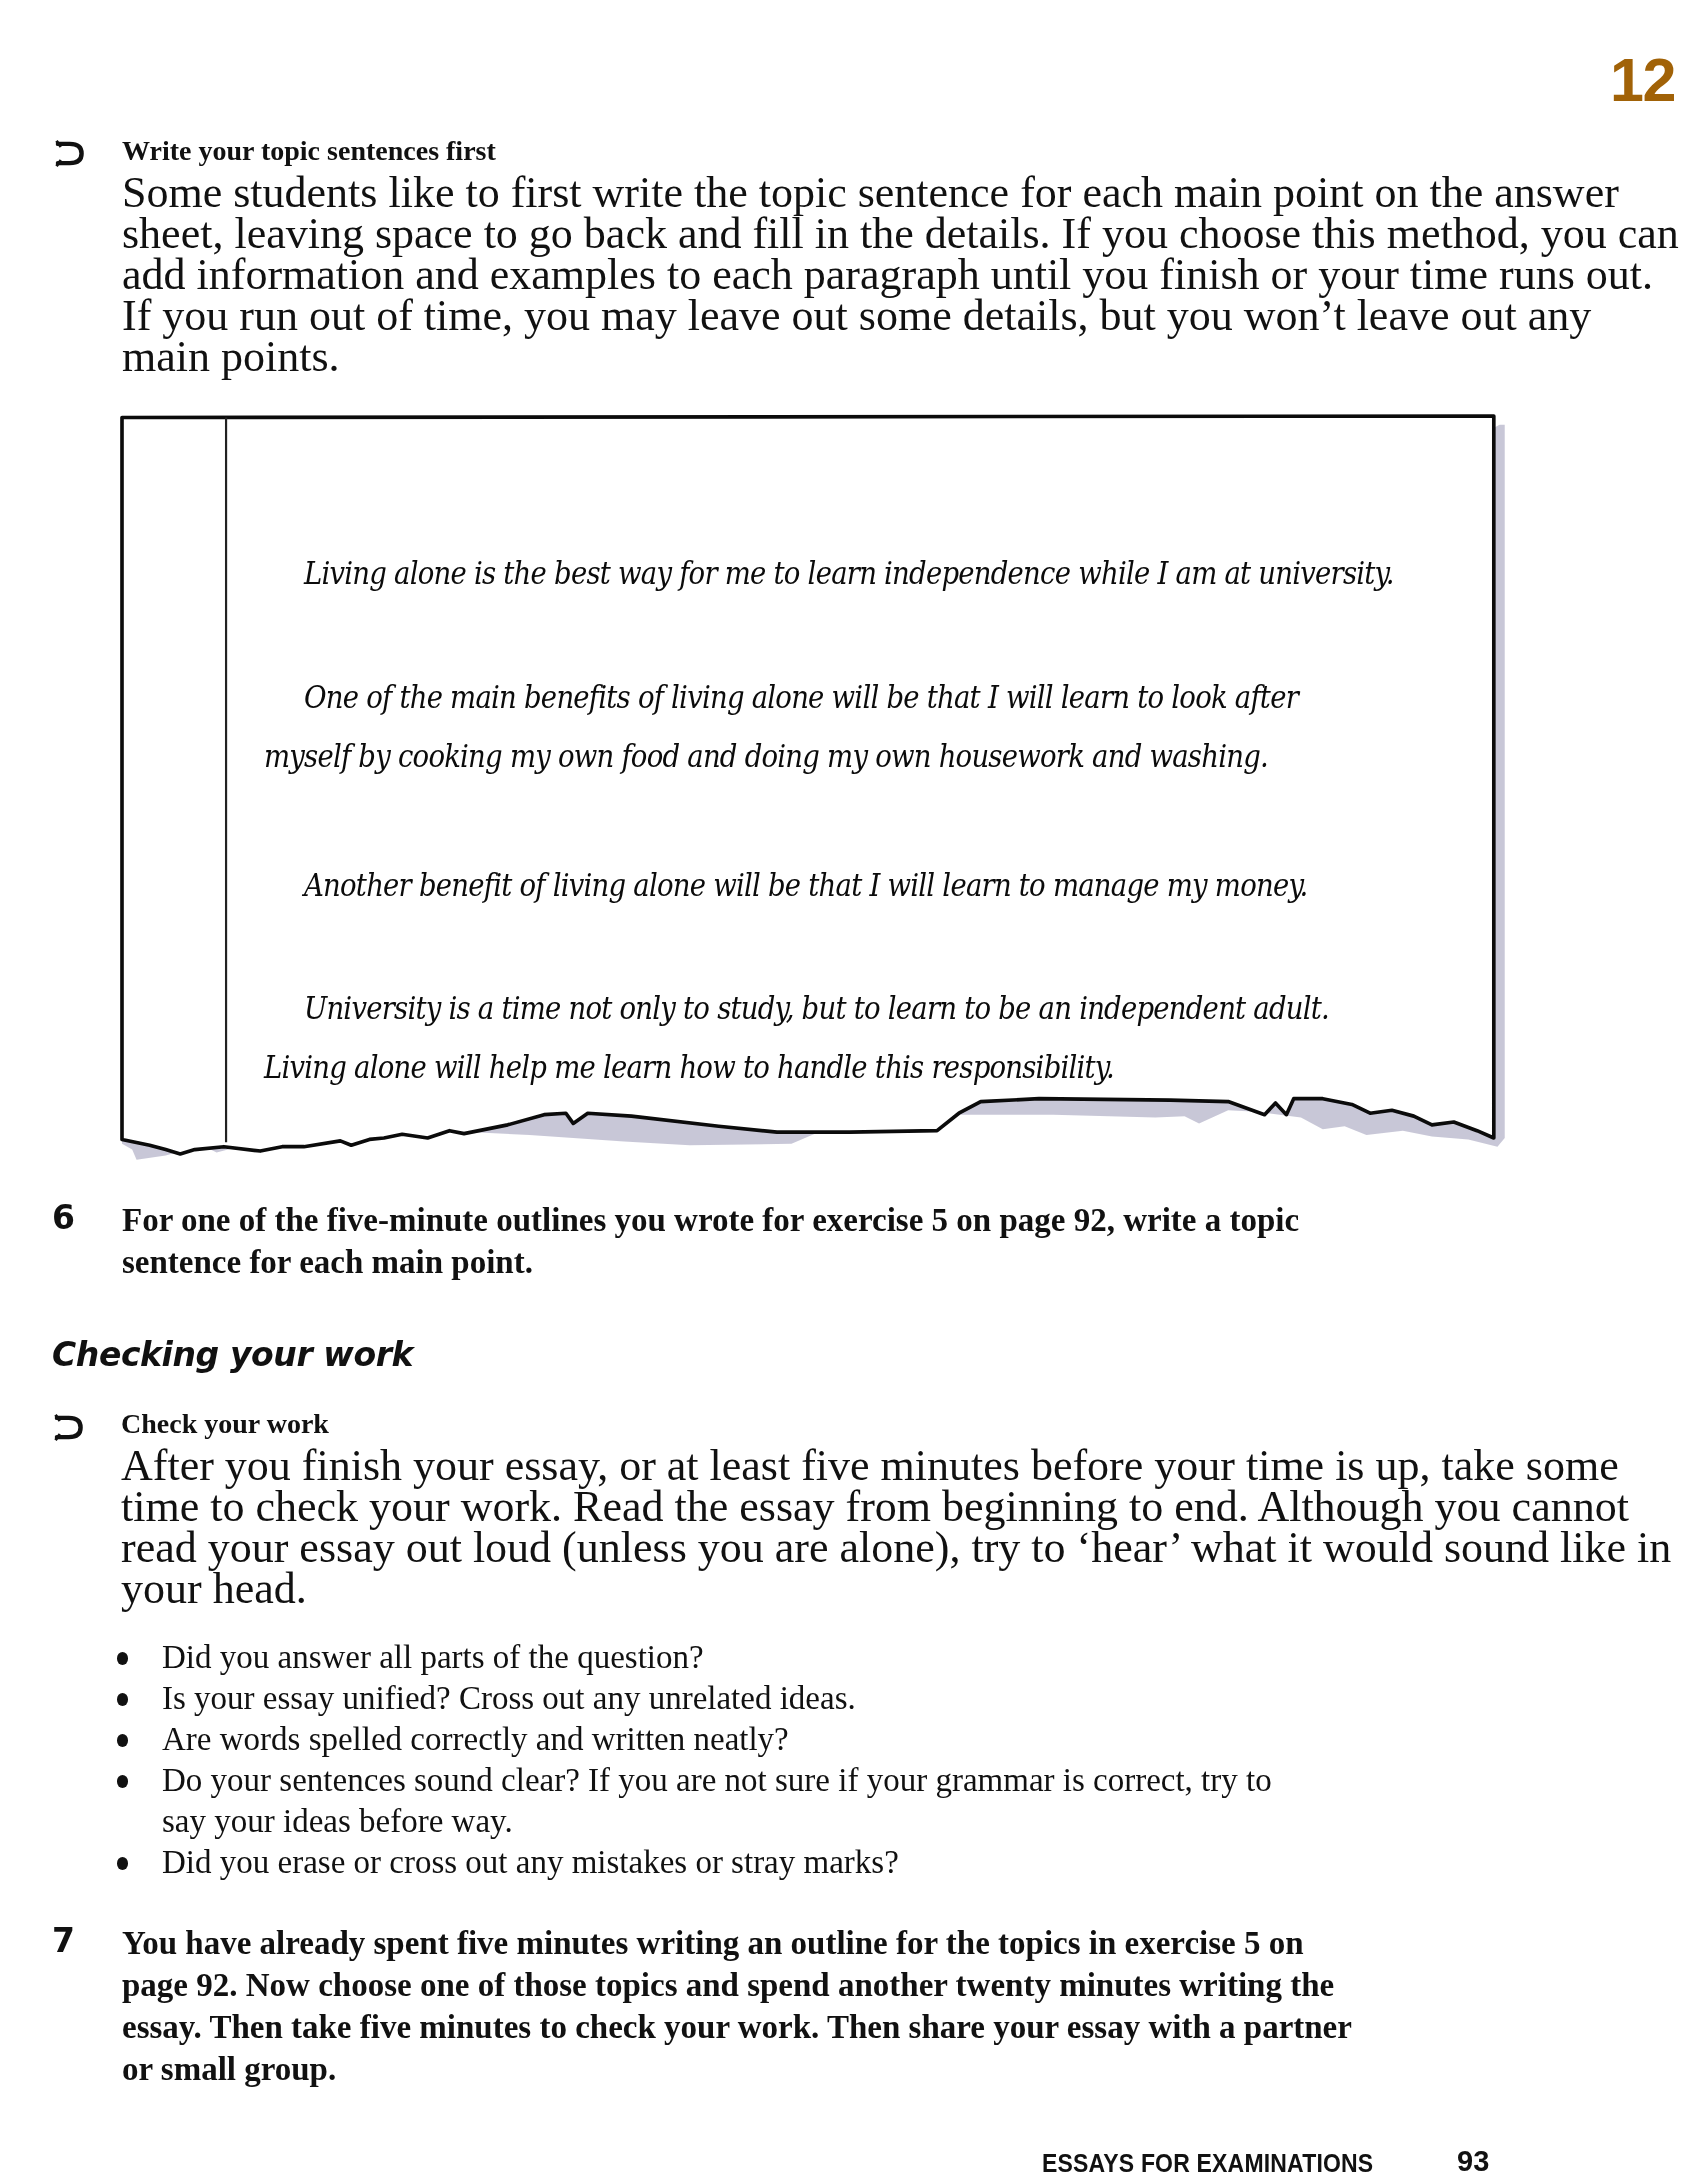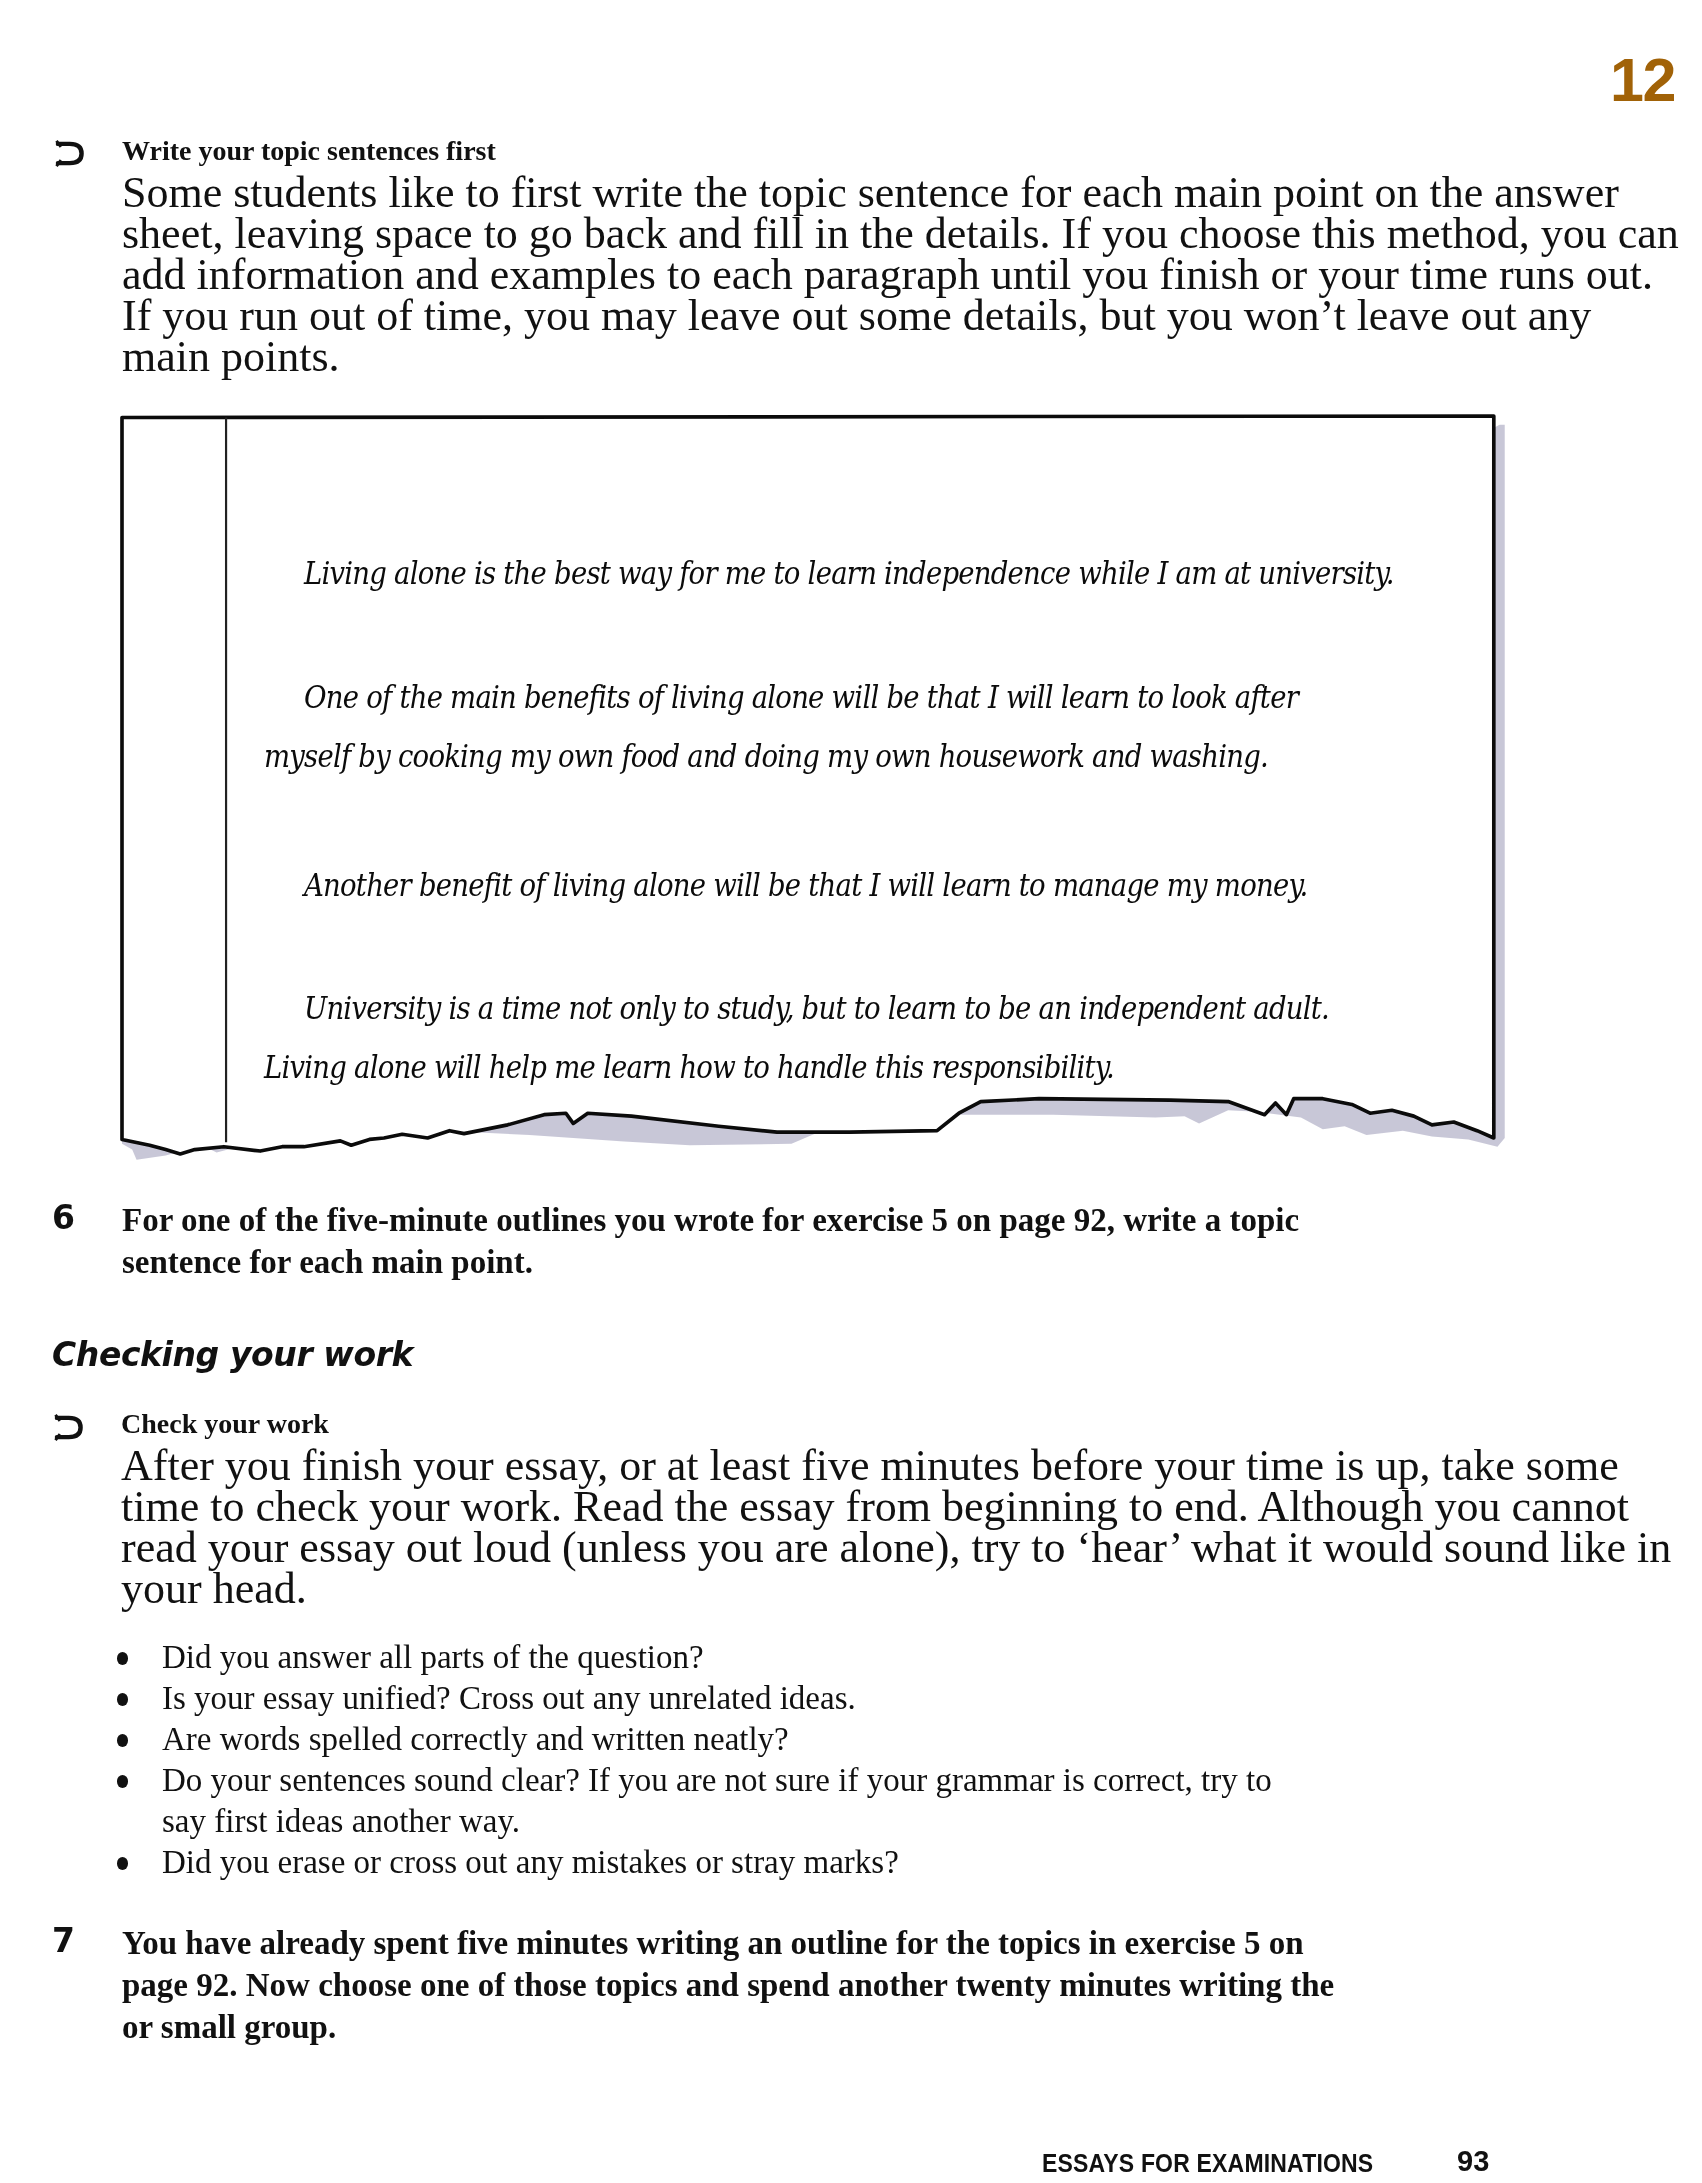--- a/index.html
+++ b/index.html
@@ -103,33 +103,34 @@
       <span class="dot"></span>
       <span class="line">Is your essay unified? Cross out any unrelated ideas.</span>
     </li>
     <li>
       <span class="dot"></span>
       <span class="line">Are words spelled correctly and written neatly?</span>
     </li>
     <li>
       <span class="dot"></span>
       <span class="line">Do your sentences sound clear? If you are not sure if your grammar is correct, try to</span>
-      <span class="line">say first ideas another way.</span>
+      <span class="line">say your ideas before way.</span>
     </li>
     <li>
       <span class="dot"></span>
       <span class="line">Did you erase or cross out any mistakes or stray marks?</span>
     </li>
   </ul>
 </section>
 
 <section>
   <div class="abs ex-num" style="left:52px; top:1921px;">7</div>
   <div class="abs ex-text" style="left:122px; top:1922px;">
     <span class="line">You have already spent five minutes writing an outline for the topics in exercise 5 on</span>
     <span class="line">page 92. Now choose one of those topics and spend another twenty minutes writing the</span>
+    <span class="line">essay. Then take five minutes to check your work. Then share your essay with a partner</span>
     <span class="line">or small group.</span>
   </div>
 </section>
 
 <div class="abs footer-title" style="left:1042px; top:2149px;">ESSAYS FOR EXAMINATIONS</div>
 <div class="abs footer-page" style="left:1457px; top:2145px;">93</div>
 
 
 </body></html>

